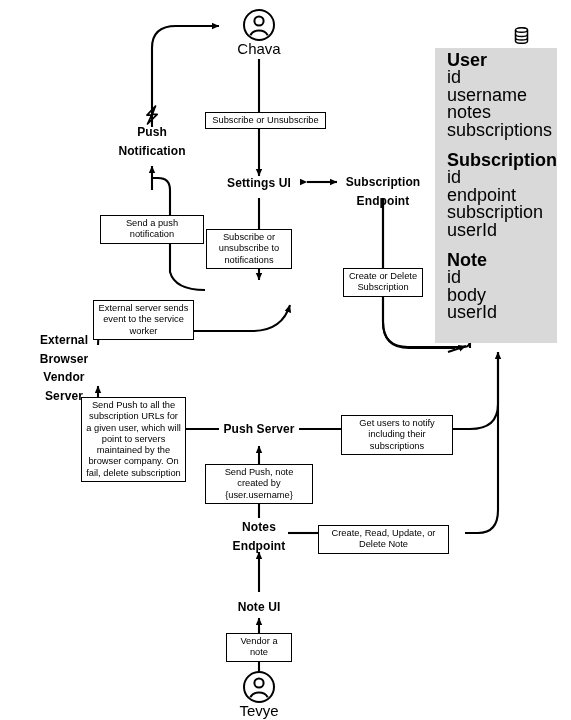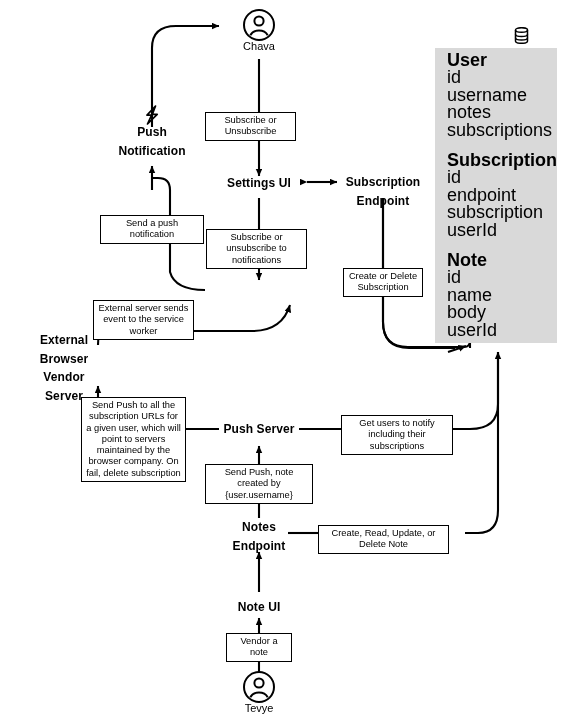--- a/index.html
+++ b/index.html
@@ -22,21 +22,21 @@
         letter-spacing:.1px;white-space:nowrap;}
   .node.wrap{white-space:normal;}
 
   
   .elabel{position:absolute;background:#ffffff;border:1px solid #000;
           font-size:9.3px;line-height:11.3px;text-align:center;padding:2px 4px;
           box-sizing:border-box;}
 
   
   .avatar{position:absolute;width:34px;height:34px;}
-  .pname{position:absolute;font-size:11px;text-align:center;white-space:nowrap;}
+  .pname{position:absolute;font-size:15px;text-align:center;white-space:nowrap;}
   .bolt{position:absolute;width:17px;height:20px;}
 </style>
 </head>
 <body>
 
 <div id="canvas">
 
   <svg class="lines" viewBox="0 0 571 720">
     <defs>
       <marker id="ah" markerWidth="9" markerHeight="9" refX="7.4" refY="3.4" orient="auto" markerUnits="userSpaceOnUse">
@@ -105,21 +105,20 @@
     <div class="grp">
       <div class="hd">Subscription</div>
       <div class="fld">id</div>
       <div class="fld">endpoint</div>
       <div class="fld">subscription</div>
       <div class="fld">userId</div>
     </div>
     <div class="grp">
       <div class="hd">Note</div>
       <div class="fld">id</div>
-      <div class="fld">name</div>
       <div class="fld">body</div>
       <div class="fld">userId</div>
     </div>
   </div>
 
   <svg class="avatar" style="left:242px;top:8px;" viewBox="0 0 34 34">
     <g fill="none" stroke="#000" stroke-width="2">
       <circle cx="17" cy="17" r="15"></circle>
       <circle cx="17" cy="13" r="4.6"></circle>
       <path d="M8.3,27.2 A9.6,8.2 0 0 1 25.7,27.2"></path>
@@ -161,25 +160,25 @@
 
   <div class="node" style="left:198px;top:420px;width:122px;">Push Server</div>
 
   <div class="node wrap" style="left:206px;top:518px;width:106px;">
     <div>Notes</div>
     <div>Endpoint</div>
   </div>
 
   <div class="node" style="left:209px;top:598px;width:100px;">Note UI</div>
 
-  <div class="elabel" style="left:205px;top:112px;width:91px;">Subscribe or Unsubscribe</div>
+  <div class="elabel" style="left:205px;top:112px;width:121px;">Subscribe or Unsubscribe</div>
 
   <div class="elabel" style="left:100px;top:215px;width:104px;">Send a push notification</div>
 
-  <div class="elabel" style="left:206px;top:229px;width:101px;">Subscribe or unsubscribe to notifications</div>
+  <div class="elabel" style="left:206px;top:229px;width:86px;">Subscribe or unsubscribe to notifications</div>
 
   <div class="elabel" style="left:343px;top:268px;width:80px;">Create or Delete Subscription</div>
 
   <div class="elabel" style="left:93px;top:300px;width:101px;">External server sends event to the service worker</div>
 
   <div class="elabel" style="left:81px;top:397px;width:105px;">Send Push to all the subscription URLs for a given user, which will point to servers maintained by the browser company. On fail, delete subscription</div>
 
   <div class="elabel" style="left:341px;top:415px;width:112px;">Get users to notify including their subscriptions</div>
 
   <div class="elabel" style="left:205px;top:464px;width:108px;">Send Push, note created by {user.username}</div>

